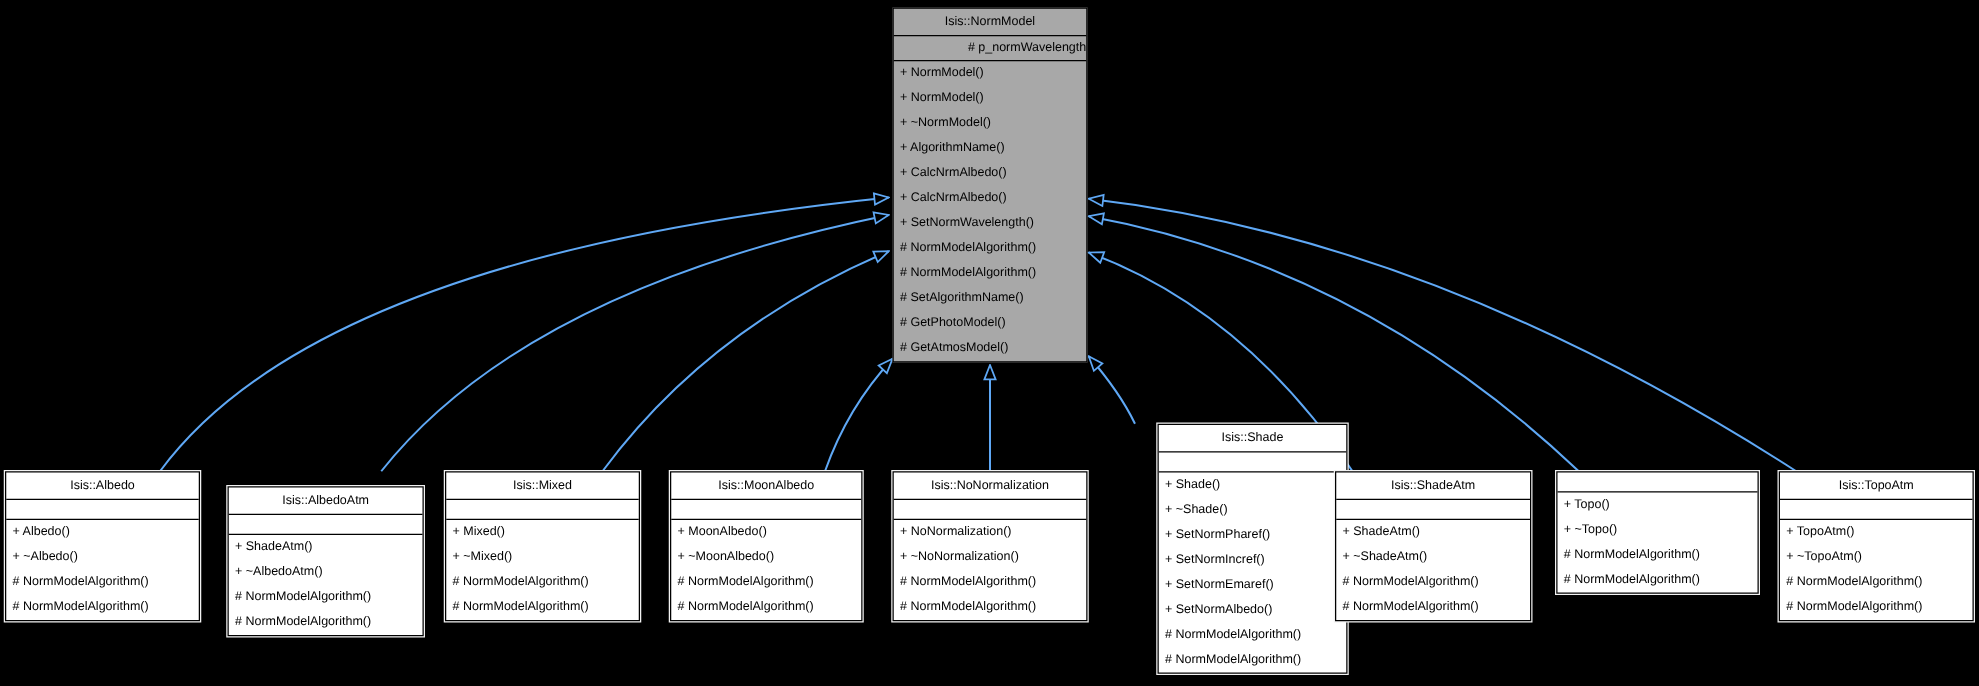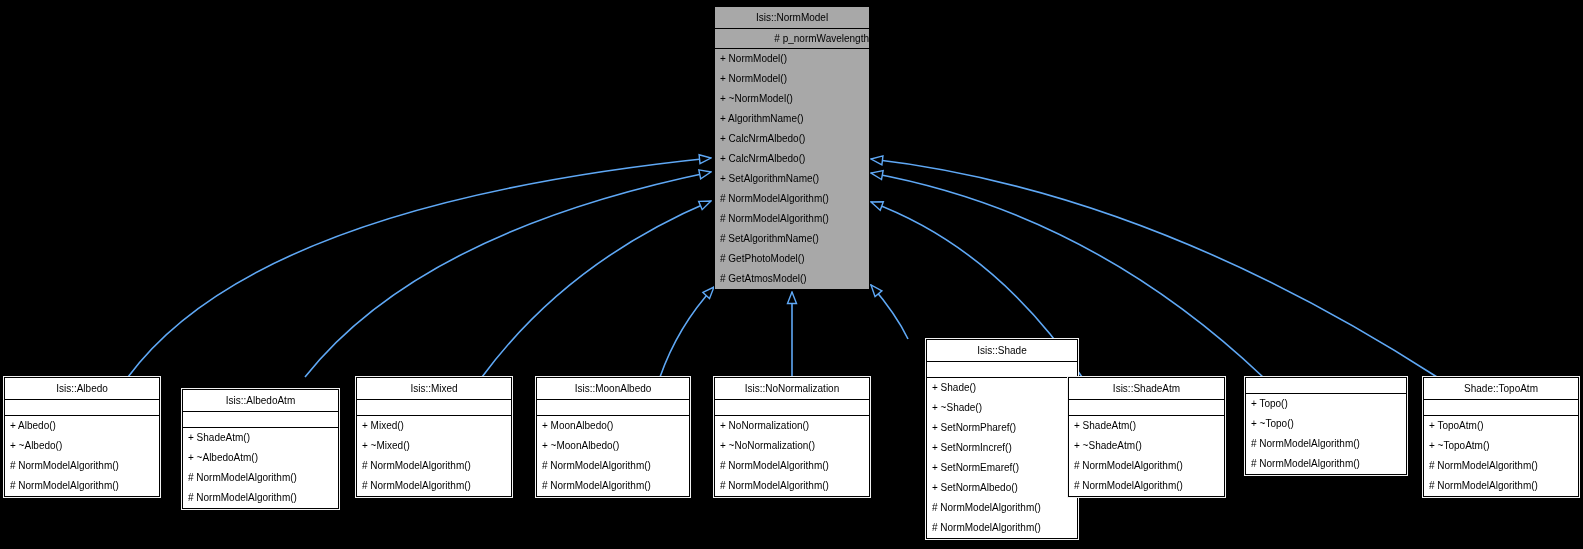--- a/index.html
+++ b/index.html
@@ -76,21 +76,21 @@
     <div class="cls-attrs">
         <div class="member"># p_normWavelength</div>
       </div>
     <div class="cls-methods">
         <div class="member">+ NormModel()</div>
         <div class="member">+ NormModel()</div>
         <div class="member">+ ~NormModel()</div>
         <div class="member">+ AlgorithmName()</div>
         <div class="member">+ CalcNrmAlbedo()</div>
         <div class="member">+ CalcNrmAlbedo()</div>
-        <div class="member">+ SetAlgorithmName()</div>
+        <div class="member">+ SetNormWavelength()</div>
         <div class="member"># NormModelAlgorithm()</div>
         <div class="member"># NormModelAlgorithm()</div>
         <div class="member"># SetAlgorithmName()</div>
         <div class="member"># GetPhotoModel()</div>
         <div class="member"># GetAtmosModel()</div>
       </div>
   </div>
 
   <div class="cls" style="left:4px;top:377px;width:154px;">
     <div class="cls-title">Isis::Albedo</div>
@@ -177,21 +177,21 @@
     <div class="cls-attrs"></div>
     <div class="cls-methods">
         <div class="member">+ Topo()</div>
         <div class="member">+ ~Topo()</div>
         <div class="member"># NormModelAlgorithm()</div>
         <div class="member"># NormModelAlgorithm()</div>
       </div>
   </div>
 
   <div class="cls" style="left:1423px;top:377px;width:154px;">
-    <div class="cls-title">Shade::TopoAtm</div>
+    <div class="cls-title">Isis::TopoAtm</div>
     <div class="cls-attrs"></div>
     <div class="cls-methods">
         <div class="member">+ TopoAtm()</div>
         <div class="member">+ ~TopoAtm()</div>
         <div class="member"># NormModelAlgorithm()</div>
         <div class="member"># NormModelAlgorithm()</div>
       </div>
   </div>
 
 </div>

